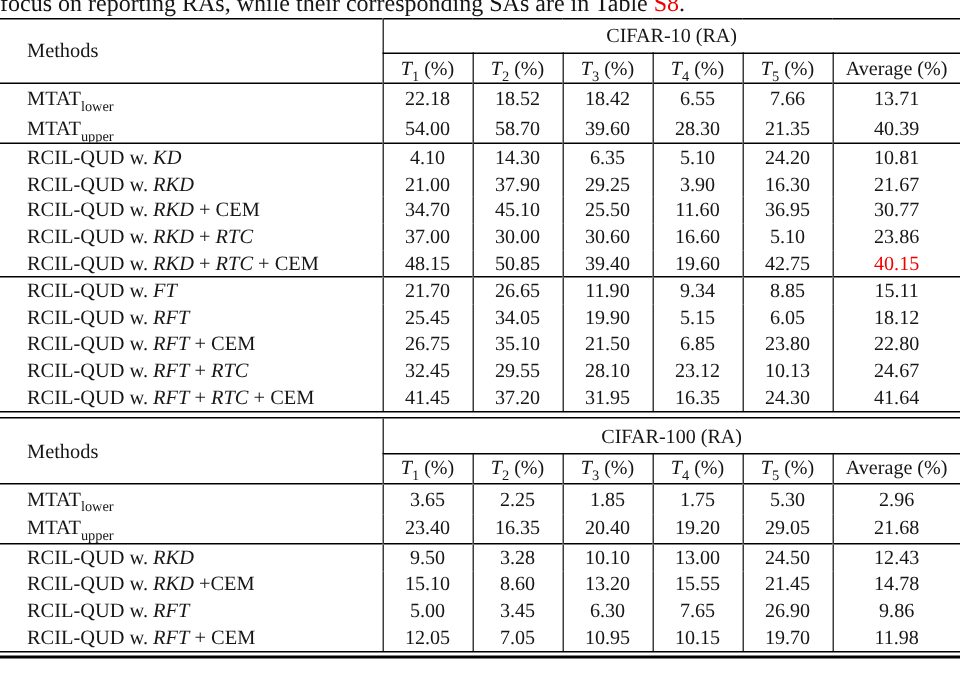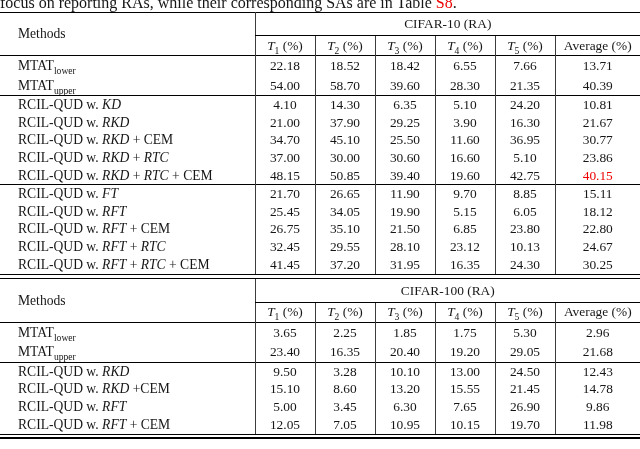--- a/index.html
+++ b/index.html
@@ -129,21 +129,21 @@
             <td class="val">42.75</td>
             <td class="val red">40.15</td>
           </tr>
         </tbody>
         <tbody class="grp ruled">
           <tr>
             <td class="methods"><span>RCIL-QUD w. </span><span class="scr">FT</span></td>
             <td class="val">21.70</td>
             <td class="val">26.65</td>
             <td class="val">11.90</td>
-            <td class="val">9.70</td>
+            <td class="val">9.34</td>
             <td class="val">8.85</td>
             <td class="val">15.11</td>
           </tr>
           <tr>
             <td class="methods"><span>RCIL-QUD w. </span><span class="scr">RFT</span></td>
             <td class="val">25.45</td>
             <td class="val">34.05</td>
             <td class="val">19.90</td>
             <td class="val">5.15</td>
             <td class="val">6.05</td>
@@ -167,21 +167,21 @@
             <td class="val">10.13</td>
             <td class="val">24.67</td>
           </tr>
           <tr>
             <td class="methods"><span>RCIL-QUD w. </span><span class="scr">RFT</span><span> + </span><span class="scr">RTC</span><span> + CEM</span></td>
             <td class="val">41.45</td>
             <td class="val">37.20</td>
             <td class="val">31.95</td>
             <td class="val">16.35</td>
             <td class="val">24.30</td>
-            <td class="val">30.25</td>
+            <td class="val">41.64</td>
           </tr>
         </tbody>
       </table>
       <div class="double-rule"></div>
       <table class="t-next">
         <colgroup>
           <col class="c-methods">
           <col class="c-val">
           <col class="c-val">
           <col class="c-val">

